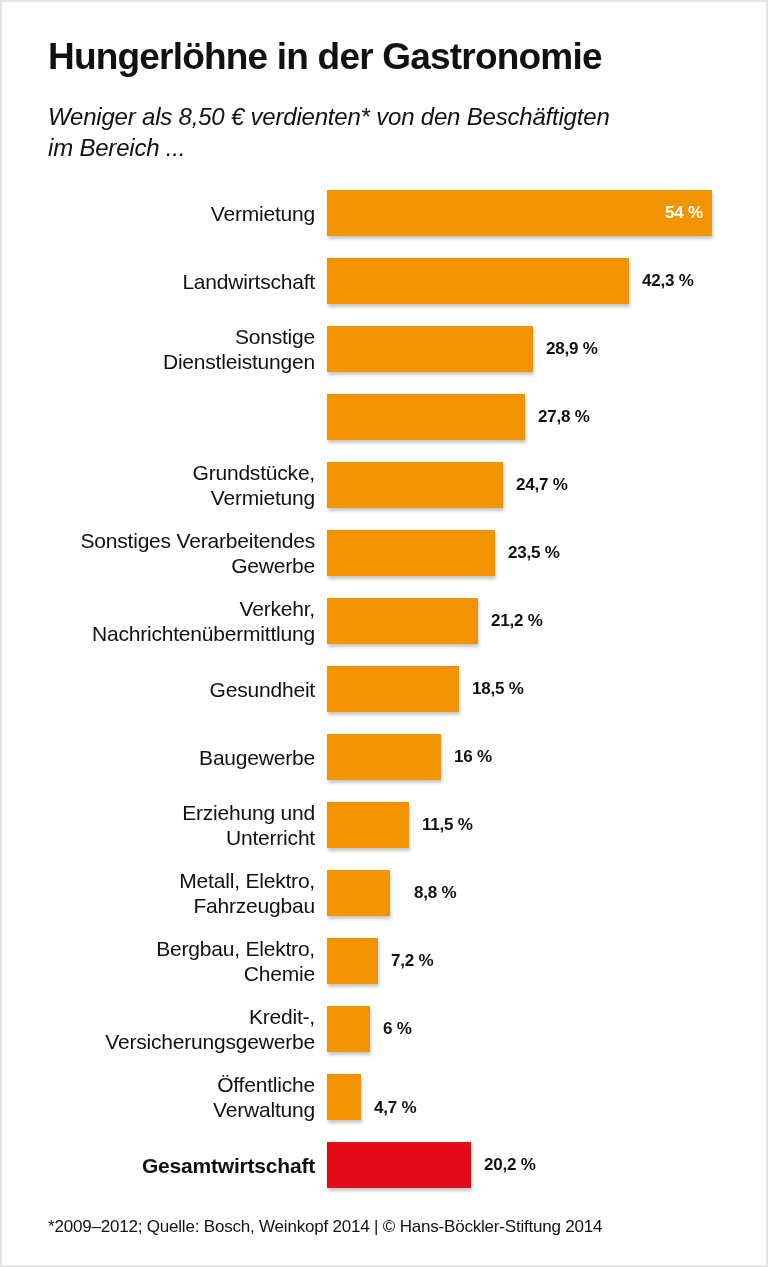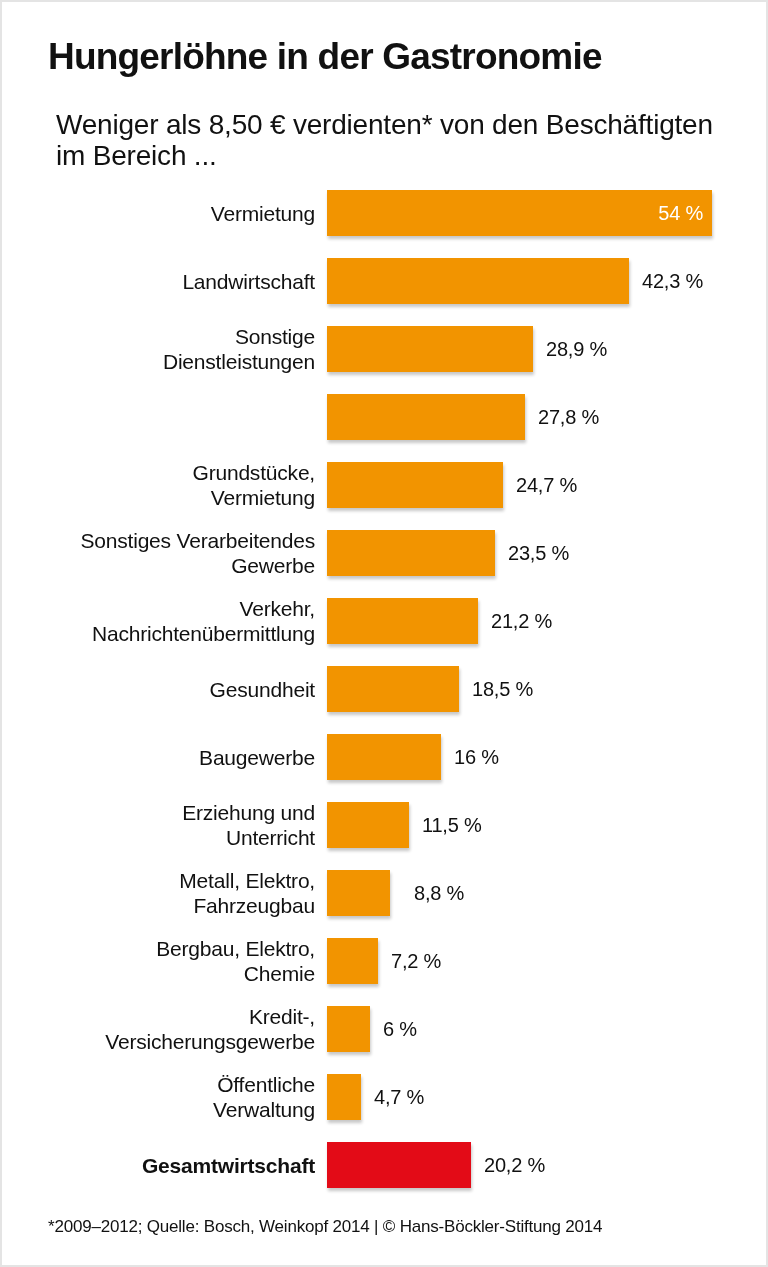--- a/index.html
+++ b/index.html
@@ -21,25 +21,26 @@
     margin: 0;
     font-size: 37px;
     font-weight: 700;
     letter-spacing: -0.8px;
     white-space: nowrap;
   }
   .subtitle {
     position: absolute;
     left: 46px;
     top: 99px;
-    margin: 8px;
-    font-size: 28px;
+    margin: 0;
+    font-size: 24px;
     line-height: 31px;
     letter-spacing: -0.2px;
     white-space: pre-line;
+    font-style: italic;
   }
   .chart {
     position: absolute;
     left: 0;
     top: 188px;
     width: 768px;
   }
   .row {
     position: relative;
     height: 46px;
@@ -62,22 +63,22 @@
     position: absolute;
     left: 325px;
     top: 0;
     height: 46px;
     box-shadow: 1px 3px 3px rgba(0,0,0,0.22);
   }
   .value-label {
     position: absolute;
     top: 50%;
     transform: translateY(-50%);
-    font-size: 20px;
-    font-weight: 400;
+    font-size: 17px;
+    font-weight: 700;
     letter-spacing: -0.2px;
     white-space: nowrap;
   }
   .value-label.inside {
     right: 9px;
     left: auto;
   }
   .footnote {
     position: absolute;
     left: 46px;
@@ -166,21 +167,21 @@
       <div class="row">
         <span class="row-label">Kredit-,
 Versicherungsgewerbe</span>
         <div class="bar" style="width: 43px; background: rgb(242, 148, 0);"></div>
         <span class="value-label" style="left: 381px;">6 %</span>
       </div>
       <div class="row">
         <span class="row-label">Öffentliche
 Verwaltung</span>
         <div class="bar" style="width: 34px; background: rgb(242, 148, 0);"></div>
-        <span class="value-label" style="left: 372px;">4,7 %</span>
+        <span class="value-label" style="left: 372px; margin-top: 11px;">4,7 %</span>
       </div>
       <div class="row">
         <span class="row-label bold">Gesamtwirtschaft</span>
         <div class="bar" style="width: 144px; background: rgb(227, 11, 23);"></div>
         <span class="value-label" style="left: 482px;">20,2 %</span>
       </div>
     </div>
   <p class="footnote">*2009–2012; Quelle: Bosch, Weinkopf 2014 | © Hans-Böckler-Stiftung 2014</p>
 </div>
 

